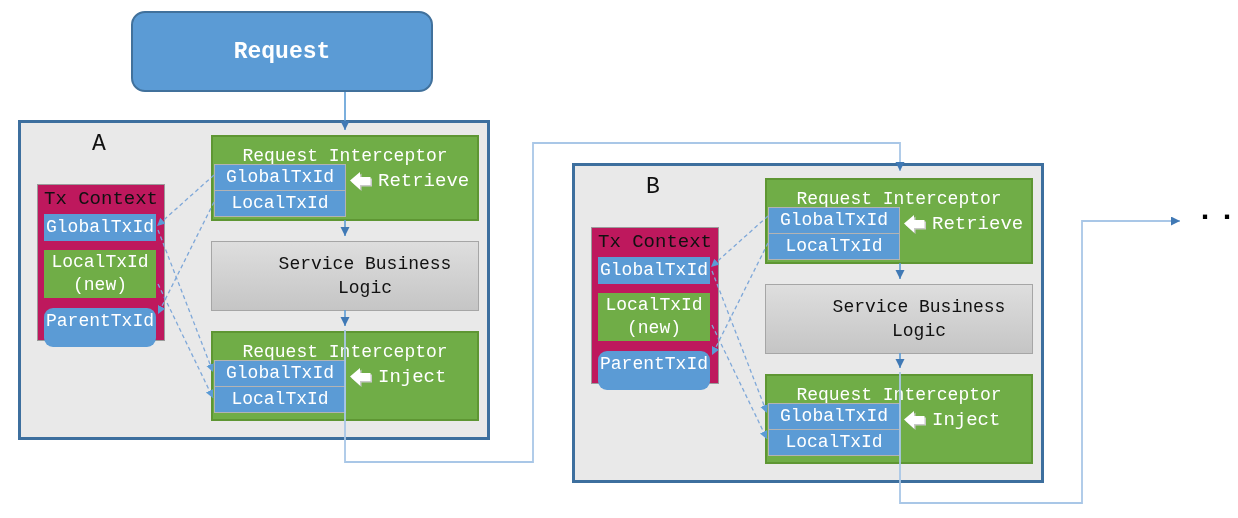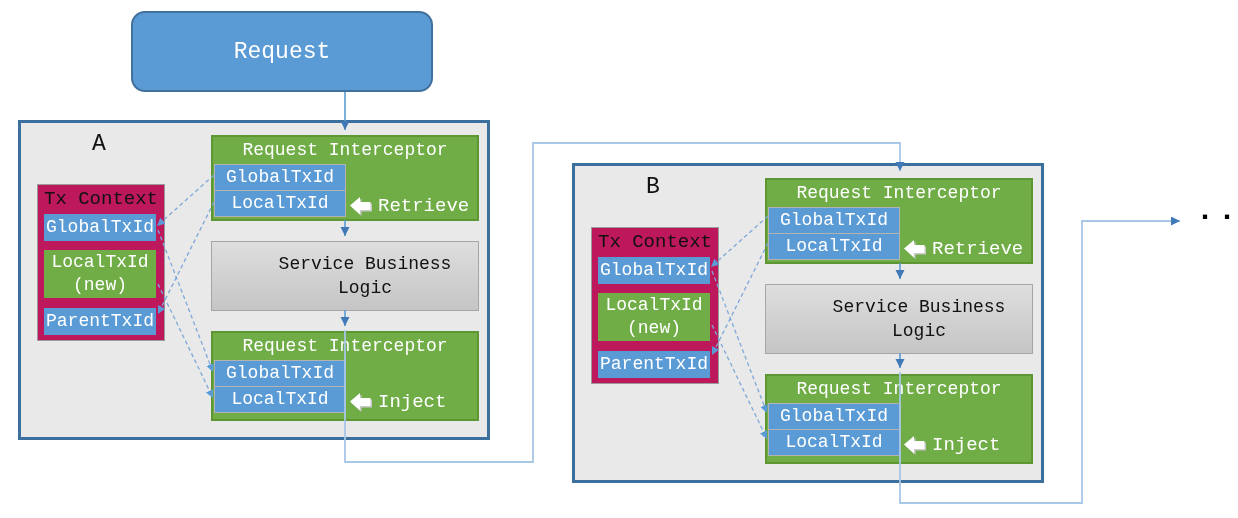--- a/index.html
+++ b/index.html
@@ -5,21 +5,21 @@
   html,body{margin:0;padding:0;background:#ffffff;}
   .canvas{
     position:relative;width:1238px;height:518px;background:#ffffff;overflow:hidden;
     font-family:"Liberation Mono","DejaVu Sans Mono",monospace;
   }
   
   .request-node{
     position:absolute;left:131px;top:11px;width:302px;height:81px;
     background:#5B9BD5;border:2px solid #41719C;border-radius:14px;box-sizing:border-box;
     color:#ffffff;text-align:center;display:flex;flex-direction:column;justify-content:center;
-    font-size:23px;line-height:30px;
+    font-size:23px;line-height:30px;font-weight:bold;
   }
   
   .svc{
     position:absolute;width:472px;height:320px;background:#E9E9E9;
     border:3px solid #3D6F9E;box-sizing:border-box;
   }
   .svc-a{left:18px;top:120px;}
   .svc-b{left:572px;top:163px;}
   .svc-label{
     position:absolute;left:50px;top:8px;width:56px;text-align:center;
@@ -32,36 +32,36 @@
   }
   .txctx-title{height:26px;text-align:center;font-size:19px;color:#111111;padding-top:3px;}
   .ctx-item{
     position:absolute;left:6px;width:112px;color:#ffffff;text-align:center;
     font-size:18px;box-sizing:border-box;
   }
   .ctx-blue{background:#5B9BD5;}
   .ctx-green{background:#70AD47;}
   .ctx-i1{top:29px;height:27px;line-height:27px;}
   .ctx-i2{top:65px;height:48px;line-height:23px;padding-top:1px;}
-  .ctx-i3{top:123px;height:27px;line-height:27px;}
+  .ctx-i3{top:123px;height:39px;line-height:27px;border-radius:9px;}
   
   .ic{
     position:absolute;left:190px;width:268px;background:#70AD47;
     border:2px solid #5E9633;box-sizing:border-box;
   }
   .ic-top{top:12px;height:86px;}
   .ic-bottom{top:208px;height:90px;}
-  .ic-title{height:26px;text-align:center;color:#ffffff;font-size:18px;padding-top:3px;}
+  .ic-title{height:26px;text-align:center;color:#ffffff;font-size:18px;padding-top:9px;}
   .ic-items{position:absolute;left:1px;top:28px;width:132px;}
   .ic-item{
     height:27px;background:#5B9BD5;border:1px solid #B3B3B3;color:#ffffff;
     text-align:center;font-size:18px;line-height:25px;box-sizing:border-box;margin-top:-1px;
   }
   .ic-action{
-    position:absolute;left:136px;top:44px;width:126px;height:50px;
+    position:absolute;left:136px;top:19px;width:126px;height:50px;
     display:flex;align-items:center;color:#ffffff;font-size:19px;
   }
   .block-arrow{margin-right:5px;flex:0 0 auto;}
   
   .sbl{
     position:absolute;left:190px;top:118px;width:268px;height:70px;
     background:linear-gradient(#DEDEDE,#C5C5C5);border:1px solid #A6A6A6;box-sizing:border-box;
     display:flex;flex-direction:column;justify-content:center;text-align:center;
     font-size:18px;line-height:24px;color:#111111;padding-left:40px;
   }

